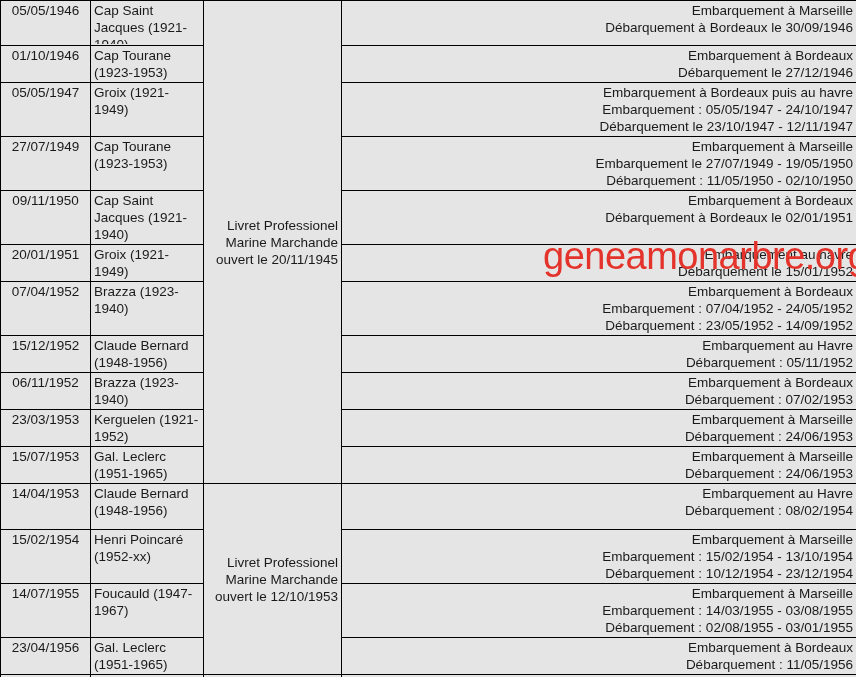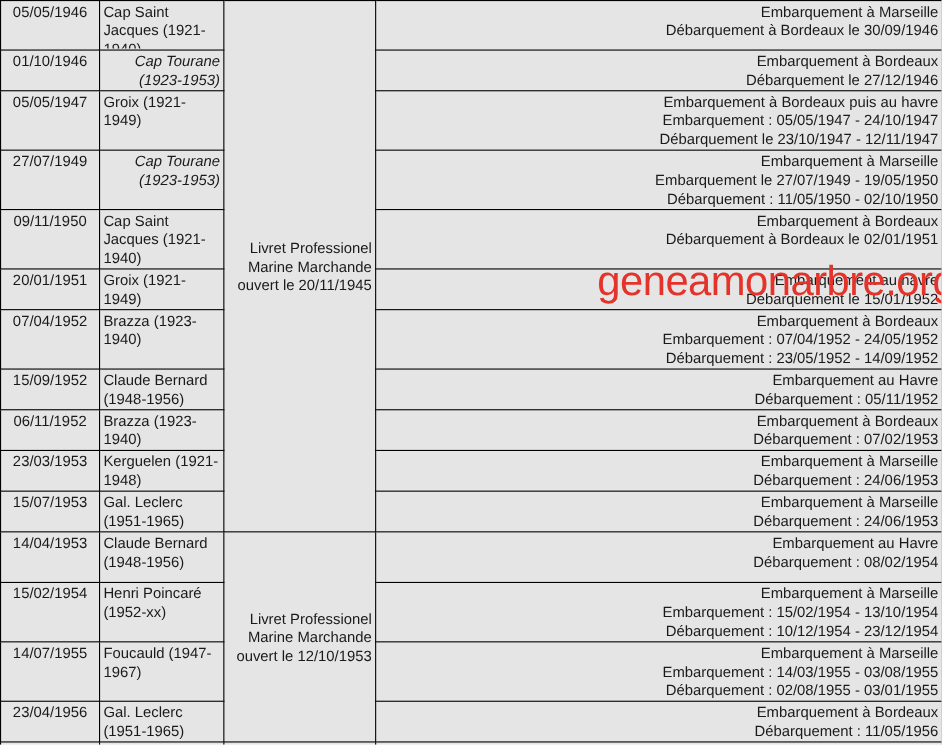--- a/index.html
+++ b/index.html
@@ -19,21 +19,21 @@
   td{
     border:1px solid #000;
     vertical-align:top;
     padding:1px 3px;
     overflow:hidden;
   }
   td.date{text-align:center;}
   td.doc{vertical-align:middle;}
   td.doc-top{vertical-align:top;}
   .pre{white-space:pre-line;text-align:right;}
-  .tc{text-align:right;font-style:italic;}
+  .tc{text-align:left;}
   .clip{height:42px;overflow:hidden;}
   .watermark{
     position:absolute;
     left:543px;top:236px;
     font-size:38px;line-height:40px;
     letter-spacing:-0.5px;
     color:#e4332b;
     white-space:nowrap;
   }
 </style>
@@ -94,34 +94,34 @@
 Débarquement le 15/01/1952</td>
       </tr>
       <tr style="height:52px">
         <td class="date">07/04/1952</td>
         <td>Brazza (1923-1940)</td>
         <td class="pre">Embarquement à Bordeaux
 Embarquement : 07/04/1952 - 24/05/1952
 Débarquement : 23/05/1952 - 14/09/1952</td>
       </tr>
       <tr style="height:36px">
-        <td class="date">15/09/1952</td>
+        <td class="date">15/12/1952</td>
         <td>Claude Bernard (1948-1956)</td>
         <td class="pre">Embarquement au Havre
 Débarquement : 05/11/1952</td>
       </tr>
       <tr style="height:34px">
         <td class="date">06/11/1952</td>
         <td>Brazza (1923-1940)</td>
         <td class="pre">Embarquement à Bordeaux
 Débarquement : 07/02/1953</td>
       </tr>
       <tr style="height:34px">
         <td class="date">23/03/1953</td>
-        <td>Kerguelen (1921-1948)</td>
+        <td>Kerguelen (1921-1952)</td>
         <td class="pre">Embarquement à Marseille
 Débarquement : 24/06/1953</td>
       </tr>
       <tr style="height:34px">
         <td class="date">15/07/1953</td>
         <td>Gal. Leclerc (1951-1965)</td>
         <td class="pre">Embarquement à Marseille
 Débarquement : 24/06/1953</td>
       </tr>
       <tr style="height:46px">

